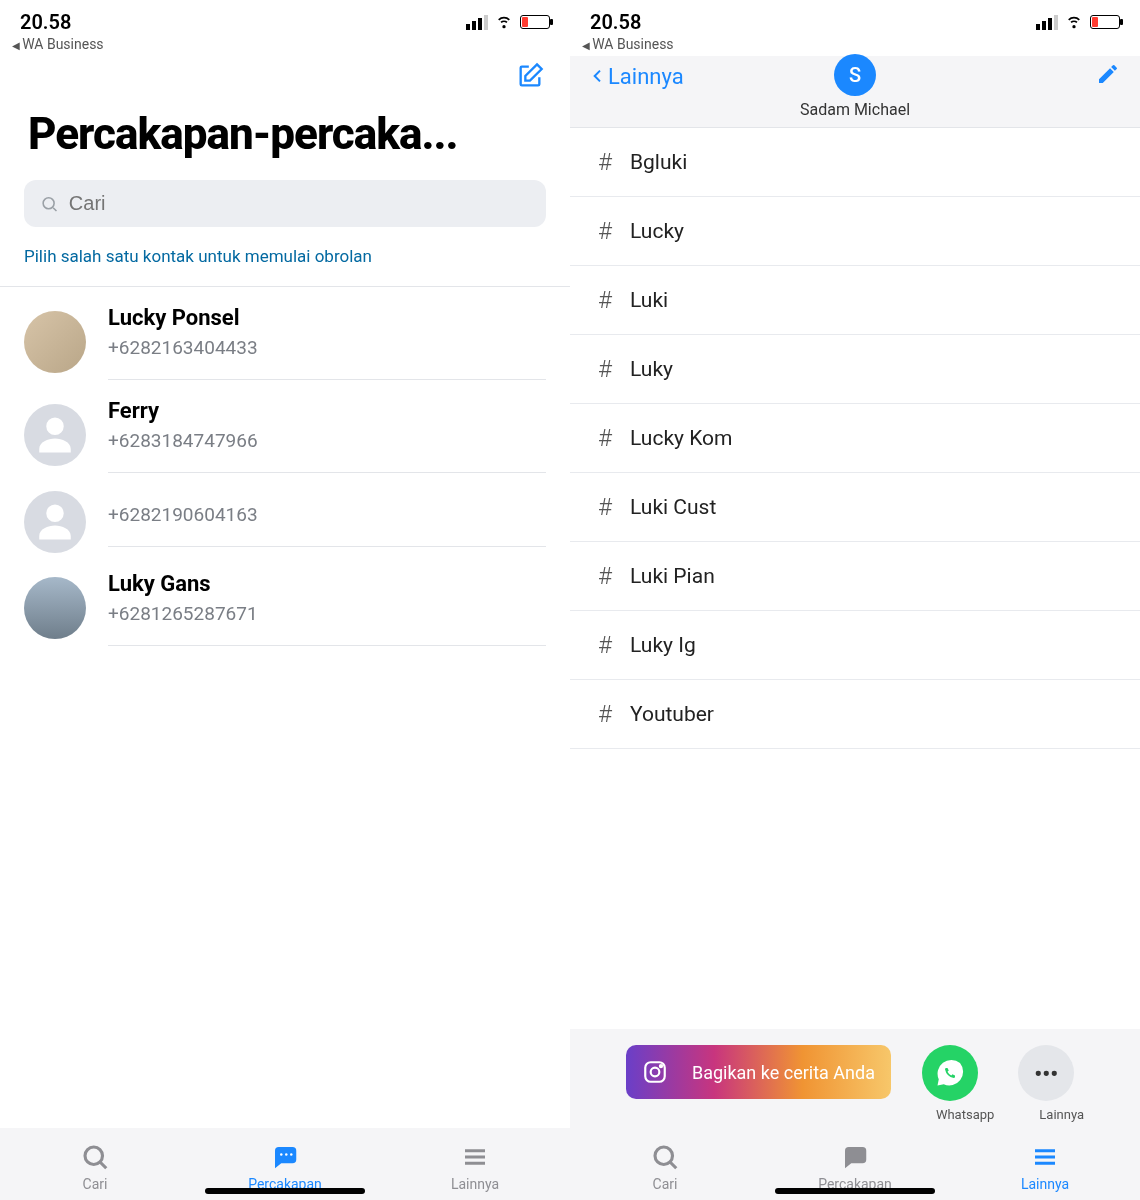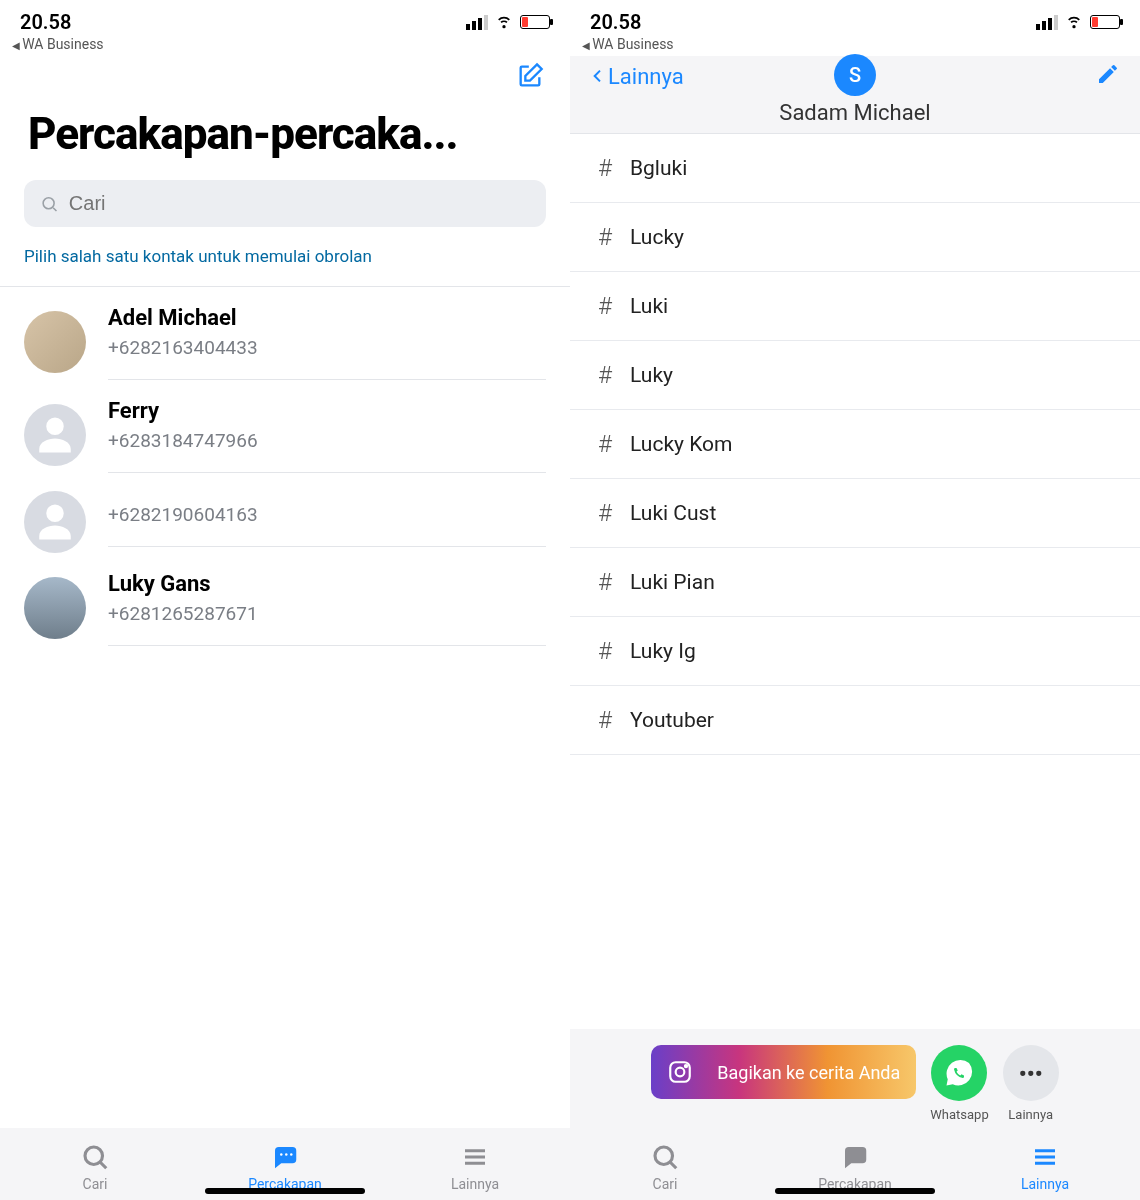--- a/index.html
+++ b/index.html
@@ -102,21 +102,21 @@
     display:flex; align-items:center; justify-content:space-between; padding:0 20px;
   }
   .back-label{ color:#1b88ff; font-size:22px; display:flex; align-items:center; gap:2px;}
   .back-label svg{width:16px;height:22px;}
   .pencil-icon{ color:#1b88ff; width:24px;height:24px;}
   .header-center{ text-align:center; margin-top:-36px;}
   .header-avatar{
     width:42px;height:42px;border-radius:50%;background:#1b88ff;color:#fff;
     display:inline-flex;align-items:center;justify-content:center;font-size:20px;font-weight:500;
   }
-  .header-name{ font-size:22px; color:#333; margin-top:4px;}
+  .header-name{ font-size:16px; color:#333; margin-top:4px;}
   .hash-list{}
   .hash-row{
     display:flex; align-items:center; gap:18px; padding:20px 28px;
     border-bottom:1px solid #e8eaee; font-size:21px; color:#222;
   }
   .hash-sym{ font-size:24px; color:#555; font-weight:300;}
 
   
   .share-bar{
     background:#f5f5f7; padding:16px 16px 6px;
@@ -127,21 +127,21 @@
     color:#fff; border-radius:10px; padding:14px 16px;
     display:flex; align-items:center; gap:24px; font-size:18px;
   }
   .share-ig svg{width:26px;height:26px;}
   .share-col{ display:flex; flex-direction:column; align-items:center; gap:6px;}
   .share-circle{
     width:56px;height:56px;border-radius:50%;display:flex;align-items:center;justify-content:center;
   }
   .share-wa{ background:#25d366; color:#fff;}
   .share-more{ background:#e4e6ea; color:#333; font-size:22px; font-weight:700;}
-  .share-label{ font-size:13px; color:#555;}
+  .share-label{ font-size:13px; color:#555;margin-left:31px;}
 </style>
 </head>
 <body>
 
 <div class="screen">
 
   <div class="status-bar">
     <span>20.58</span>
     <div class="status-right">
       <span class="signal-bars">
@@ -180,21 +180,21 @@
       </svg>
     <input placeholder="Cari" style="">
   </div>
 
   <div class="empty-sub">Pilih salah satu kontak untuk memulai obrolan</div>
   <div class="divider-full"></div>
 
   <div class="contact-row">
     <div class="avatar photo1"></div>
     <div class="contact-info">
-      <div class="contact-name">Adel Michael</div>
+      <div class="contact-name">Lucky Ponsel</div>
       <div class="contact-phone">+6282163404433</div>
     </div>
   </div>
 
   <div class="contact-row">
     <div class="avatar placeholder">
       <svg viewBox="0 0 24 24" fill="currentColor">
           <path d="M12 12a5 5 0 100-10 5 5 0 000 10zm0 2c-4 0-9 2-9 6v2h18v-2c0-4-5-6-9-6z"></path>
         </svg>
     </div>

